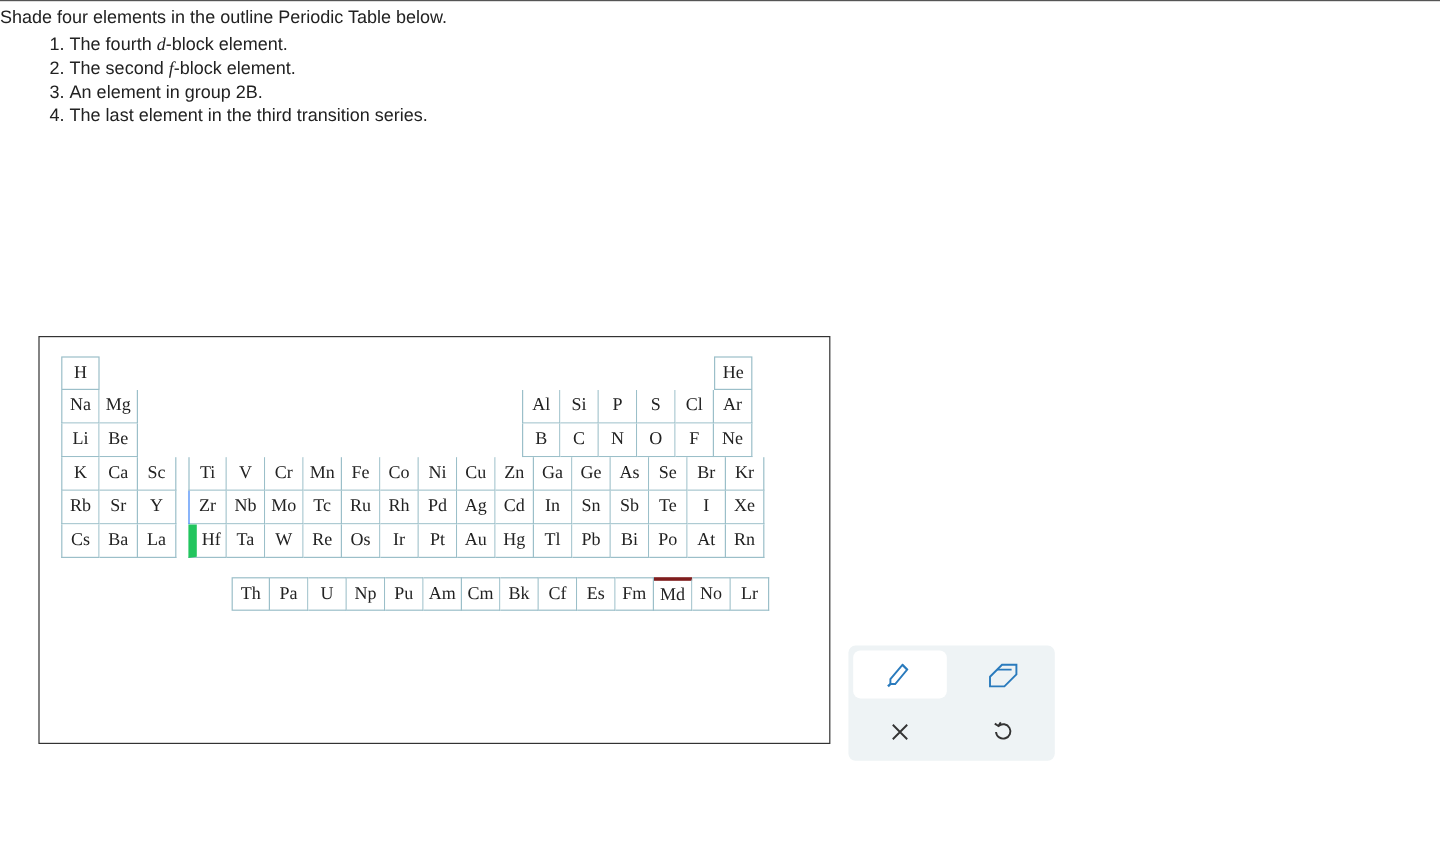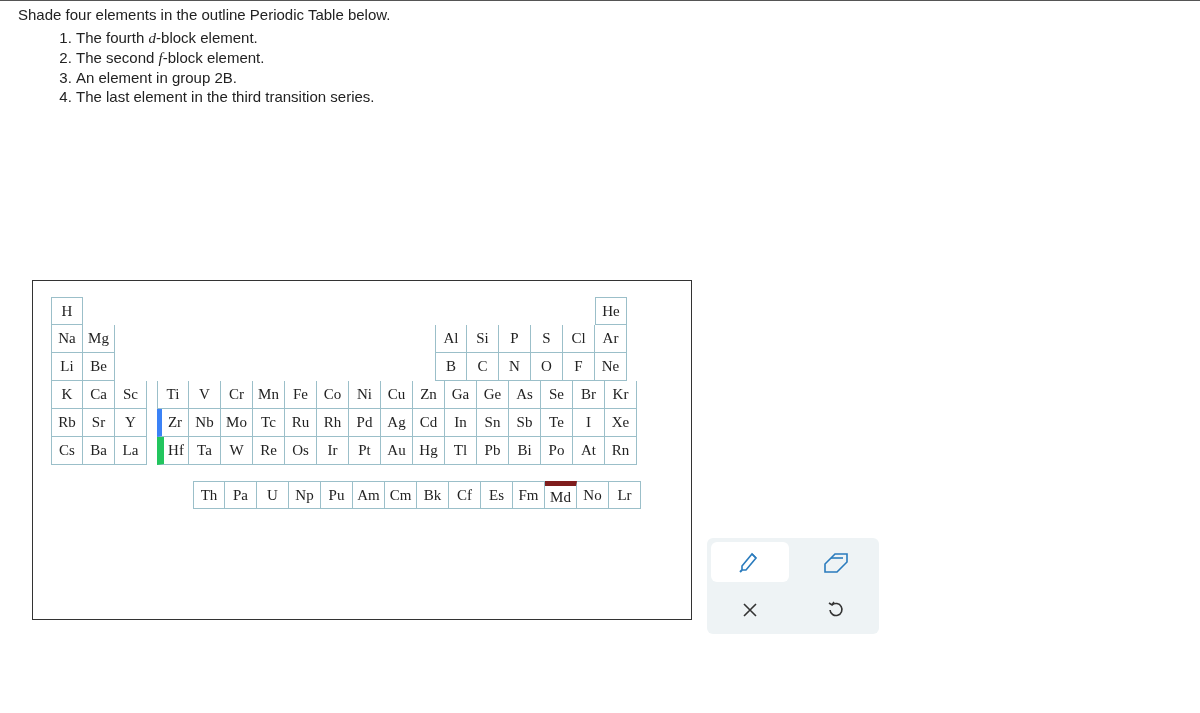--- a/index.html
+++ b/index.html
@@ -1,17 +1,17 @@
 <!DOCTYPE html>
 <html><head>
 <meta charset="utf-8">
 <style>
 *{box-sizing:border-box;margin:0;padding:0}
 body{font-family:Arial,Helvetica,sans-serif;font-size:15px;color:#222;width:1200px;height:713px;background:#fff;position:relative}
-.question{padding:6px 0 0 18px}
+.question{padding:6px 0 0 0}
 .question p{margin-bottom:6px}
 .question ol{list-style:decimal;margin:6px 0 0 58px}
 .question ol li{margin:2px 0;font-size:15px}
 .italic{font-style:italic;font-family:'Times New Roman',serif}
 .table-wrap{position:absolute;left:32px;top:280px;width:660px;height:340px;border:1px solid #333;padding:16px 14px 14px 18px}
 .pt{font-family:'Times New Roman',serif;font-size:15px}
 .cell{display:inline-flex;width:32px;height:28px;align-items:center;justify-content:center;border:1px solid #9bbfc9;margin:0;background:#fff;cursor:pointer;user-select:none}
 .row{display:flex;gap:0;margin:0;height:28px}
 .row .cell + .cell{border-left:none}
 .row + .row .cell{border-top:none}
@@ -90,21 +90,21 @@
       <span class="cell">As</span>
       <span class="cell">Se</span>
       <span class="cell">Br</span>
       <span class="cell">Kr</span>
     </div>
     <div class="row">
       <span class="cell">Rb</span>
       <span class="cell">Sr</span>
       <span class="cell">Y</span>
       <span class="gap spacer-d"></span>
-      <span class="cell" style="border-left:5px solid #3b82f6">Zr</span>
+      <span class="cell" style="border-left:1px solid #3b82f6">Zr</span>
       <span class="cell">Nb</span>
       <span class="cell">Mo</span>
       <span class="cell">Tc</span>
       <span class="cell">Ru</span>
       <span class="cell">Rh</span>
       <span class="cell">Pd</span>
       <span class="cell">Ag</span>
       <span class="cell">Cd</span>
       <span class="cell">In</span>
       <span class="cell">Sn</span>
@@ -141,21 +141,21 @@
         <span class="cell" style="border-top:1px solid #9bbfc9">Pa</span>
         <span class="cell" style="border-top:1px solid #9bbfc9">U</span>
         <span class="cell" style="border-top:1px solid #9bbfc9">Np</span>
         <span class="cell" style="border-top:1px solid #9bbfc9">Pu</span>
         <span class="cell" style="border-top:1px solid #9bbfc9">Am</span>
         <span class="cell" style="border-top:1px solid #9bbfc9">Cm</span>
         <span class="cell" style="border-top:1px solid #9bbfc9">Bk</span>
         <span class="cell" style="border-top:1px solid #9bbfc9">Cf</span>
         <span class="cell" style="border-top:1px solid #9bbfc9">Es</span>
         <span class="cell" style="border-top:1px solid #9bbfc9">Fm</span>
-        <span class="cell" style="border-top:5px solid #7f1d1d">Md</span>
+        <span class="cell" style="border-top:3px solid #7f1d1d">Md</span>
         <span class="cell" style="border-top:1px solid #9bbfc9">No</span>
         <span class="cell" style="border-top:1px solid #9bbfc9">Lr</span>
       </div>
     </div>
   </div>
 </div>
 
 <div class="toolbar">
   <div class="tool active">
     <svg width="28" height="28" viewBox="0 0 28 28">

